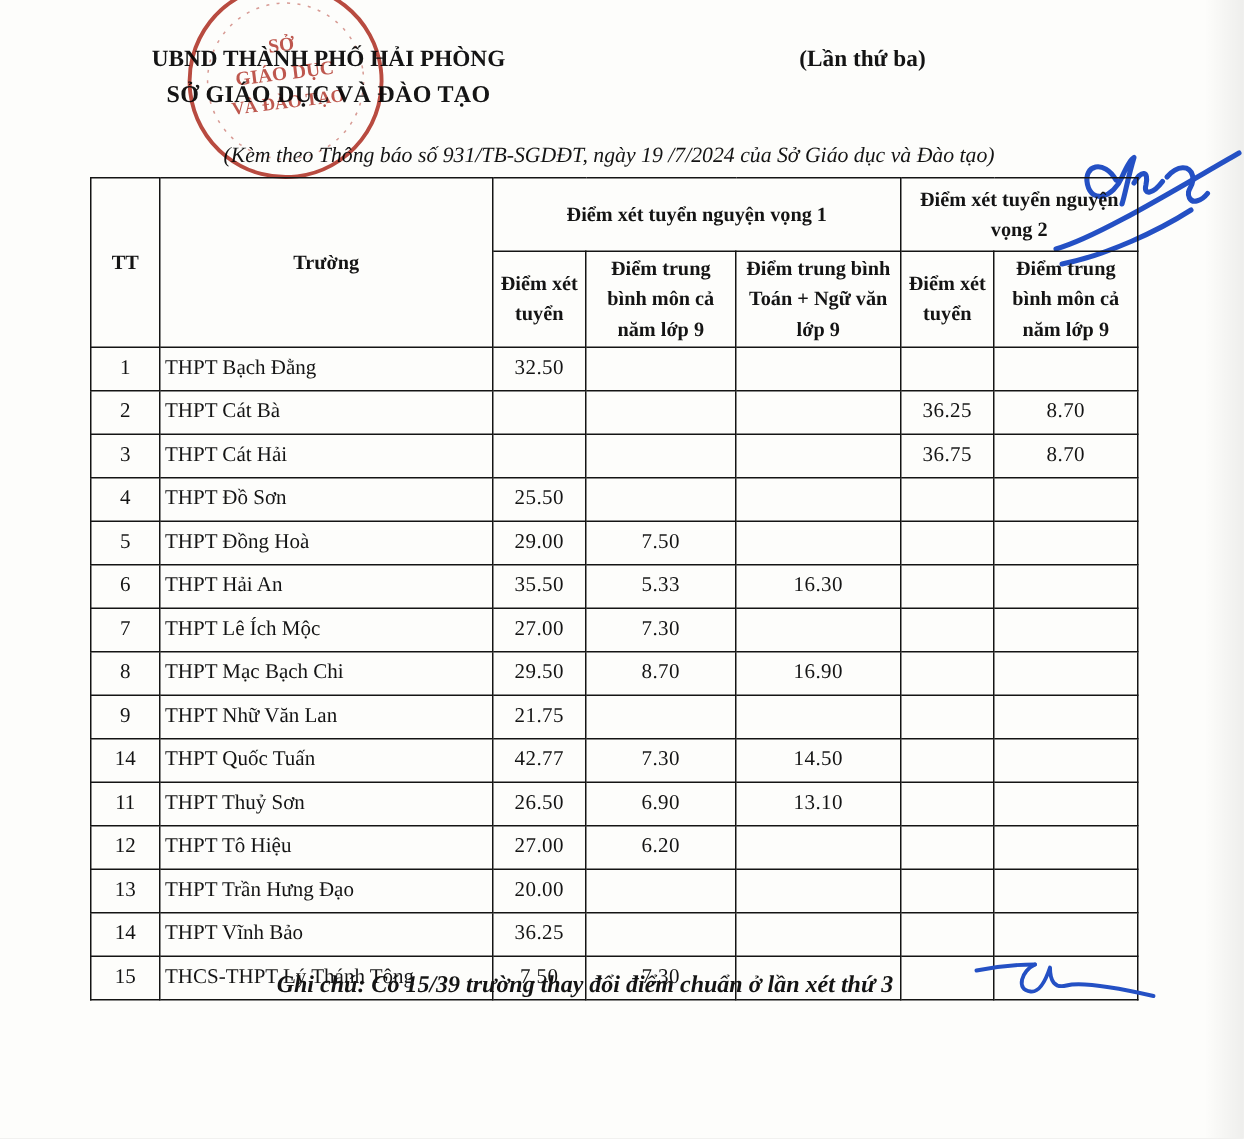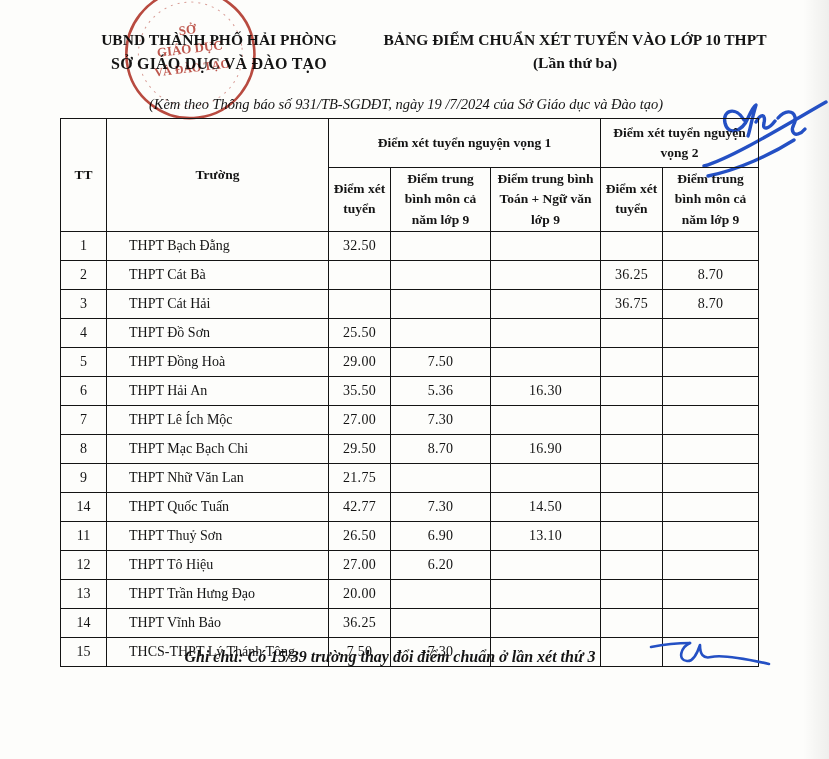--- a/index.html
+++ b/index.html
@@ -45,42 +45,41 @@
     border-collapse:collapse;table-layout:fixed;width:698px;
   }
   table.score td,table.score th{
     border:1.5px solid #141414;
     font-size:14px;overflow:hidden;
   }
   table.score th{font-size:13.5px;line-height:1.5;font-weight:bold;padding:1px 2px;}
   th.group{height:46px;font-size:14px;}
   th.sub{height:60px;}
   td.tt{text-align:center;height:26px;}
-  td.school{text-align:left;padding-left:22px;font-size:14.5px;}
+  td.school{text-align:left;padding-left:3px;font-size:14.5px;}
   td.num{text-align:center;font-size:14px;letter-spacing:.3px;}
   
   .footnote{
     position:absolute;left:0;top:648px;width:780px;
     text-align:center;font-weight:bold;font-style:italic;font-size:16px;
   }
 </style>
 </head>
 <body>
 
 <div class="page">
 
   <div class="scan-shade"></div>
 
   <div class="org-block">
     <div>UBND THÀNH PHỐ HẢI PHÒNG</div>
     <div class="org-line2">SỞ GIÁO DỤC VÀ ĐÀO TẠO</div>
   </div>
 
   <div class="title-block">
-    <div>BẢNG ĐIỂM CHUẨN XÉT TUYỂN  VÀO LỚP 10 THPT</div>
     <div>(Lần thứ ba)</div>
   </div>
 
   <div class="subtitle">(Kèm theo Thông báo số 931/TB-SGDĐT, ngày  19 /7/2024 của Sở Giáo dục và Đào tạo)</div>
 
   <svg class="stamp" viewBox="0 0 146 146">
     <circle cx="73" cy="68" r="64" fill="none" stroke="#b3372c" stroke-width="2.6"></circle>
     <circle cx="73" cy="68" r="52" fill="none" stroke="#b3372c" stroke-width="1" stroke-dasharray="2 5" opacity="0.55"></circle>
     <text x="73" y="48" text-anchor="middle" fill="#b3372c" opacity="0.92" font-family="'Liberation Serif',serif" font-size="13" font-weight="bold">SỞ</text>
     <text x="73" y="67" text-anchor="middle" fill="#b3372c" opacity="0.92" font-family="'Liberation Serif',serif" font-size="13" font-weight="bold">GIÁO DỤC</text>
@@ -165,21 +164,21 @@
           <td class="num">29.00</td>
           <td class="num">7.50</td>
           <td class="num"></td>
           <td class="num"></td>
           <td class="num"></td>
         </tr>
       <tr>
           <td class="tt">6</td>
           <td class="school">THPT Hải An</td>
           <td class="num">35.50</td>
-          <td class="num">5.36</td>
+          <td class="num">5.33</td>
           <td class="num">16.30</td>
           <td class="num"></td>
           <td class="num"></td>
         </tr>
       <tr>
           <td class="tt">7</td>
           <td class="school">THPT Lê Ích Mộc</td>
           <td class="num">27.00</td>
           <td class="num">7.30</td>
           <td class="num"></td>

